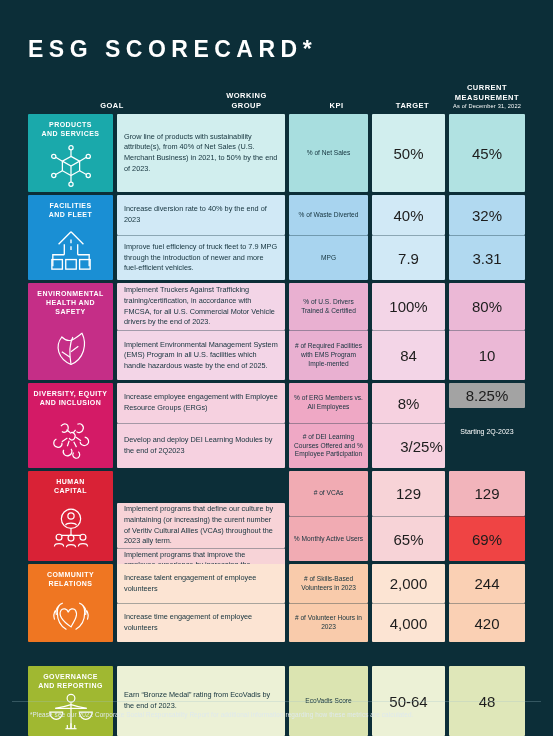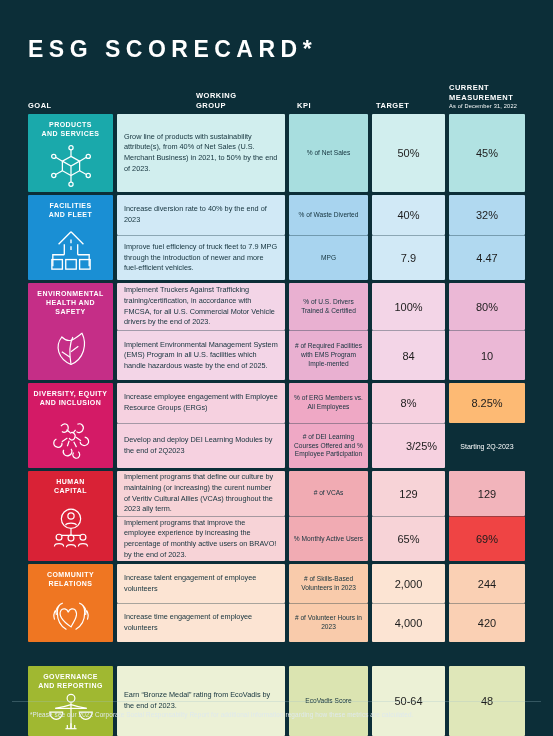--- a/index.html
+++ b/index.html
@@ -34,20 +34,21 @@
     display:flex;
     align-items:flex-end;
     height:34px;
     margin-bottom:2px;
   }
   .ch{
     color:#ffffff;
     font-size:7.5px;
     font-weight:bold;
     letter-spacing:0.5px;
+    text-align:center;
     line-height:1.25;
     padding-bottom:2px;
   }
   .ch-wg{width:101px;}
   .ch-goal{width:168px;}
   .ch-kpi{width:79px;}
   .ch-target{width:73px;}
   .ch-cm{width:76px;}
   .ch-sub{
     display:block;
@@ -120,21 +121,21 @@
   .kpi-text{
     font-size:6.6px;
     line-height:1.32;
     color:#14323c;
     text-align:center;
     width:100%;
     padding:3px 4px;
     box-sizing:border-box;
   }
   .num{
-    font-size:11px;
+    font-size:15px;
     color:#1d1d1d;
     text-align:center;
     width:100%;
     font-weight:normal;
   }
   .num.small{
     font-size:7px;
     color:#ffffff;
   }
   .cell.empty{background:transparent !important;}
@@ -258,21 +259,21 @@
               </div>
               <div class="cell" style="height: 45px; background: rgb(209, 233, 246);">
                 <div class="num">7.9</div>
               </div>
             </div>
             <div class="col c-cm">
               <div class="cell" style="height: 40px; background: rgb(177, 217, 240);">
                 <div class="num">32%</div>
               </div>
               <div class="cell" style="height: 45px; background: rgb(177, 217, 240);">
-                <div class="num">4.47</div>
+                <div class="num">3.31</div>
               </div>
             </div>
           </div>
         </div>
         <div class="group" style="height: 97px;">
           <div class="wg" style="background: rgb(197, 46, 135);">
             <div class="wg-label">ENVIRONMENTAL<br>HEALTH AND<br>SAFETY</div>
             <div class="wg-icon">
               <svg width="44" height="44" viewBox="0 0 48 48" fill="none" stroke="#fff" stroke-width="1.3">
       <path d="M24 42 C10 36 6 22 14 12 C22 20 28 14 36 8 C42 20 38 36 24 42 Z"></path>
@@ -351,21 +352,21 @@
             </div>
             <div class="col c-target">
               <div class="cell" style="height: 40px; background: rgb(246, 209, 224);">
                 <div class="num">8%</div>
               </div>
               <div class="cell" style="height: 45px; background: rgb(246, 209, 224); padding-left: 26px;">
                 <div class="num">3/25%</div>
               </div>
             </div>
             <div class="col c-cm">
-              <div class="cell" style="height: 40px; background: #fdba74;">
+              <div class="cell" style="height: 25px; background: #a3a3a3;">
                 <div class="num">8.25%</div>
               </div>
               <div class="cell empty" style="height: 45px; background: rgb(240, 177, 203);">
                 <div class="num small">Starting 2Q-2023</div>
               </div>
             </div>
           </div>
         </div>
         <div class="group" style="height: 90px;">
           <div class="wg" style="background: rgb(217, 34, 54);">
@@ -380,21 +381,21 @@
                 <path d="M7 43 c0-4 10-4 10 0"></path>
       <circle cx="25" cy="34" r="3.2"></circle>
                 <path d="M20 44 c0-4 10-4 10 0"></path>
       <circle cx="38" cy="33" r="3.2"></circle>
                 <path d="M33 43 c0-4 10-4 10 0"></path>
     </svg>
             </div>
           </div>
           <div class="colstack">
             <div class="col c-goal">
-              <div class="cell" style="height: 45px; background: rgb(247, 211, 215);">
+              <div class="cell" style="height: 45px; background: rgb(247, 211, 215); margin-top: 32px;">
                 <div class="goal-text">Implement programs that define our culture by maintaining (or increasing) the curent number of Veritiv Cultural Allies (VCAs) throughout the 2023 ally term.</div>
               </div>
               <div class="cell" style="height: 45px; background: rgb(247, 211, 215);">
                 <div class="goal-text">Implement programs that improve the employee experience by increasing the percentage of monthly active users on BRAVO! by the end of 2023.</div>
               </div>
             </div>
             <div class="col c-kpi">
               <div class="cell" style="height: 45px; background: rgb(241, 171, 179);">
                 <div class="kpi-text"># of VCAs</div>
               </div>

